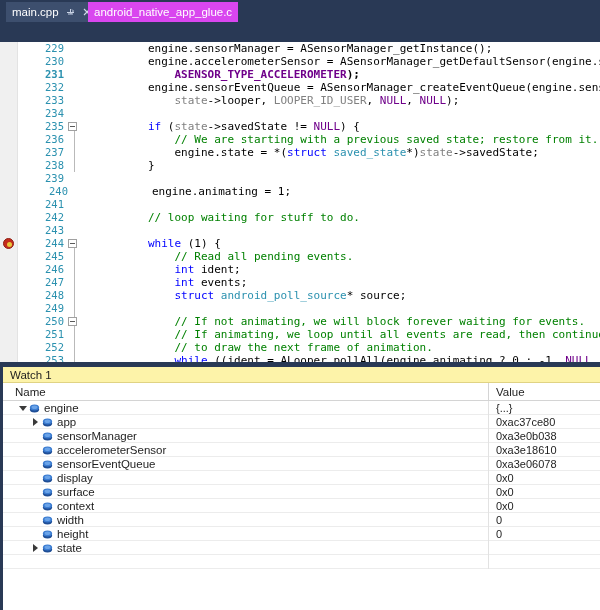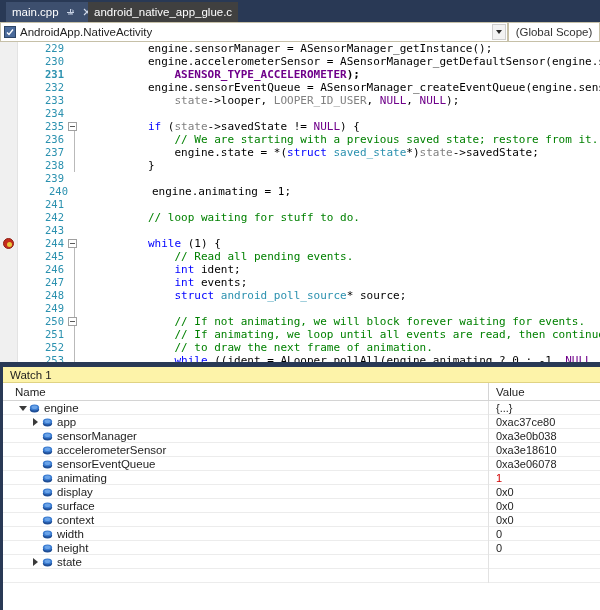--- a/index.html
+++ b/index.html
@@ -29,21 +29,21 @@
     cursor: default;
   }
   .tab.active {
     left: 6px;
     background: #3e5070;
     border-top: 1px solid #4f6party;
   }
   .tab.active { background: #3d4f6e; }
   .tab.inactive {
     left: 88px;
-    background: #404040;
+    background: #d946ef;
   }
   .tab-label { color: #ffffff; }
   .tab-pin, .tab-close {
     margin-left: 7px;
     color: #c8d2e4;
     font-size: 11px;
     line-height: 1;
     display: inline-block;
     width: 10px; text-align: center;
   }
@@ -249,37 +249,20 @@
         <svg width="8" height="8" viewBox="0 0 8 8">
             <path d="M1 1l6 6M7 1l-6 6" stroke="#d3dbe9" stroke-width="1.1"></path>
           </svg>
       </span>
     </div>
     <div class="tab inactive">
       <span class="tab-label">android_native_app_glue.c</span>
     </div>
   </div>
 
-  <div class="navbar">
-    <div class="nav-combo left">
-      <span class="nav-icon">
-        <svg width="12" height="12" viewBox="0 0 12 12">
-          <rect x="0.5" y="0.5" width="11" height="11" fill="#4a6a9a" stroke="#2d4566"></rect>
-          <path d="M3 6.5l2 2 4-5" stroke="#ffffff" stroke-width="1.4" fill="none"></path>
-        </svg>
-      </span>
-      <span class="nav-text">AndroidApp.NativeActivity</span>
-      <span class="nav-arrow">
-          <i></i>
-        </span>
-    </div>
-    <div class="nav-combo right">
-      <span class="nav-text">(Global Scope)</span>
-    </div>
-  </div>
 
   <div class="editor">
     <div class="editor-margin"></div>
     <div class="outline-col" id="outline-col">
         <div class="outline-line" style="top: 88px; height: 42px;"></div>
         <div class="outline-line" style="top: 205px; height: 120px;"></div>
         <div class="outline-line" style="top: 283px; height: 42px;"></div>
         <div class="outline-box" style="top: 80px;"></div>
         <div class="outline-box" style="top: 197px;"></div>
         <div class="outline-box" style="top: 275px;"></div>
@@ -402,34 +385,20 @@
         <div class="wrow">
           <div class="namecell" style="padding-left: 27px;">
             <span class="expander none"></span>
             <span class="fieldicon">
               <svg width="11" height="11" viewBox="0 0 11 11">
                 <ellipse cx="5.5" cy="6.4" rx="4.6" ry="3" fill="#1f4e96"></ellipse>
                 <ellipse cx="5.5" cy="4.6" rx="4.6" ry="3" fill="#3a7bd0"></ellipse>
                 <ellipse cx="5.5" cy="4.2" rx="3" ry="1.8" fill="#6aa3e8"></ellipse>
               </svg>
             </span>
-            <span class="wname">animating</span>
-          </div>
-          <div class="valcell changed">1</div>
-        </div>
-        <div class="wrow">
-          <div class="namecell" style="padding-left: 27px;">
-            <span class="expander none"></span>
-            <span class="fieldicon">
-              <svg width="11" height="11" viewBox="0 0 11 11">
-                <ellipse cx="5.5" cy="6.4" rx="4.6" ry="3" fill="#1f4e96"></ellipse>
-                <ellipse cx="5.5" cy="4.6" rx="4.6" ry="3" fill="#3a7bd0"></ellipse>
-                <ellipse cx="5.5" cy="4.2" rx="3" ry="1.8" fill="#6aa3e8"></ellipse>
-              </svg>
-            </span>
             <span class="wname">display</span>
           </div>
           <div class="valcell">0x0</div>
         </div>
         <div class="wrow">
           <div class="namecell" style="padding-left: 27px;">
             <span class="expander none"></span>
             <span class="fieldicon">
               <svg width="11" height="11" viewBox="0 0 11 11">
                 <ellipse cx="5.5" cy="6.4" rx="4.6" ry="3" fill="#1f4e96"></ellipse>

